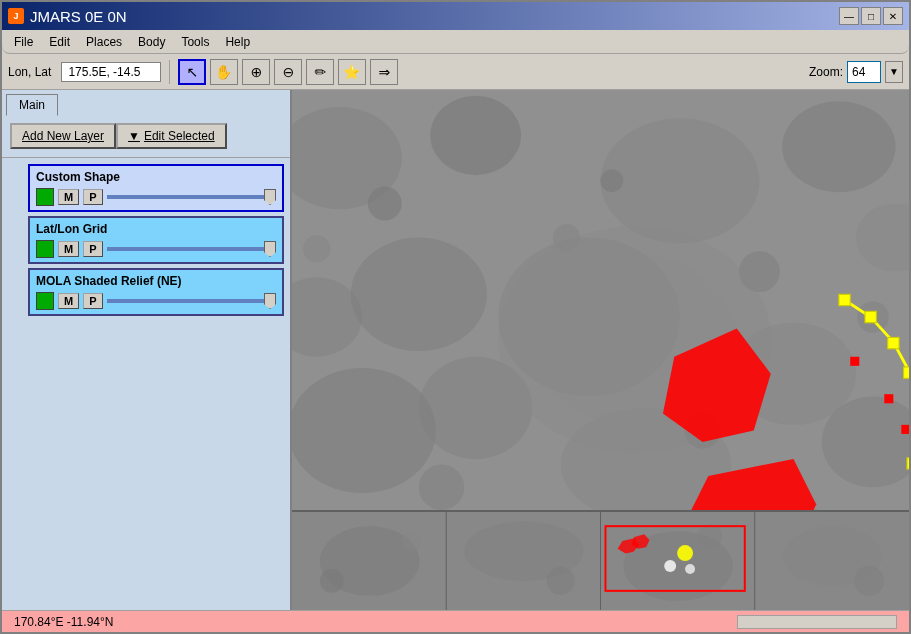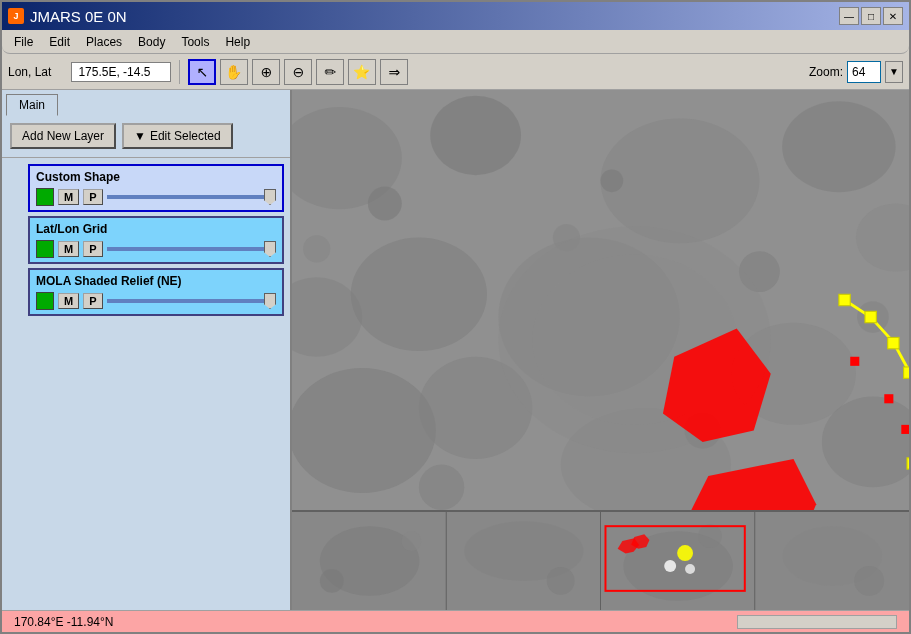--- a/index.html
+++ b/index.html
@@ -95,21 +95,21 @@
       height: 36px;
       display: flex;
       align-items: center;
       padding: 0 6px;
       gap: 4px;
       border-bottom: 1px solid #a0a0a0;
       flex-shrink: 0;
     }
     .coord-label {
       font-size: 12px;
-      margin-right: 16px;
+      margin-right: 6px;
     }
     .coord-value {
       background: white;
       border: 1px solid #808080;
       padding: 2px 6px;
       font-size: 12px;
       width: 100px;
     }
     .tool-separator {
       width: 1px;
@@ -190,22 +190,22 @@
       background: #c8d8e8;
       border-bottom: 1px solid #c8d8e8;
       margin-bottom: -1px;
       z-index: 1;
     }
 
     
     .layer-controls {
       padding: 8px;
       display: flex;
-      gap: 6px;
       border-bottom: 1px solid #a0a0a0;
+      text-decoration: underline;
     }
     .btn-add-layer {
       padding: 4px 10px;
       background: #d4d0c8;
       border: 2px outset #a0a0a0;
       cursor: pointer;
       font-size: 12px;
     }
     .btn-edit-selected {
       padding: 4px 10px;

